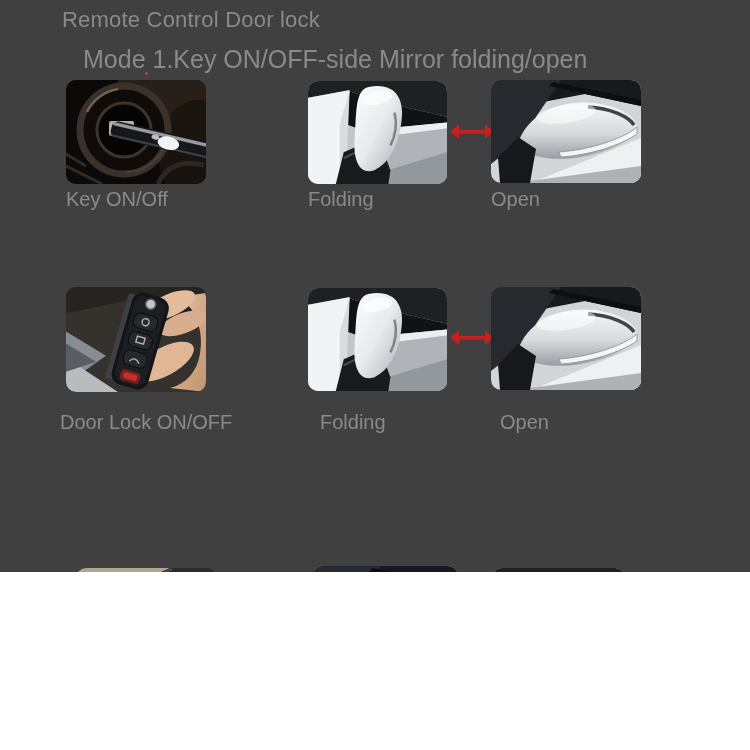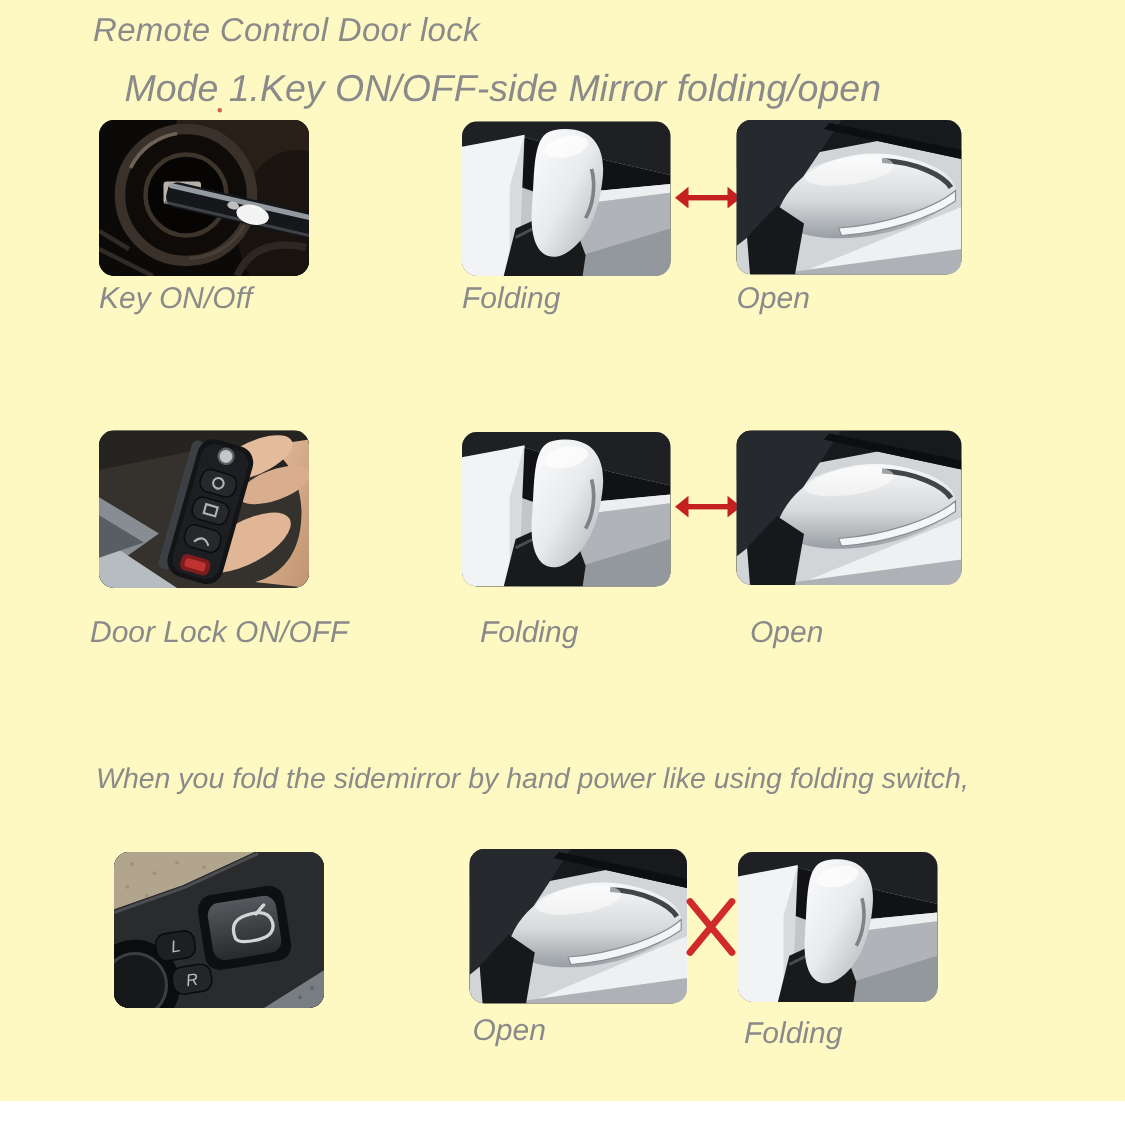--- a/index.html
+++ b/index.html
@@ -1,18 +1,18 @@
 <!DOCTYPE html>
 <html><head>
 <meta charset="utf-8">
 <style>
   html,body{margin:0;padding:0;background:#ffffff;}
   .canvas{
-    position:relative;width:750px;height:734px;background:#fef9c3;
-    font-family:"Liberation Sans",sans-serif;color:#8a8a8a;overflow:hidden;font-style:italic;
+    position:relative;width:750px;height:572px;background:#404040;
+    font-family:"Liberation Sans",sans-serif;color:#8a8a8a;overflow:hidden;
   }
   .txt{position:absolute;white-space:nowrap;color:#8a8a8a;}
   .title{left:62px;top:7px;font-size:22px;letter-spacing:0.2px;}
   .mode{font-size:25px;left:83px;}
   .s3head{left:57px;top:484px;font-size:18px;}
   .bodyline{font-size:19px;left:64px;}
   .photo{position:absolute;border-radius:10px;overflow:hidden;background:#222;}
   .photo svg{display:block;width:100%;height:100%;}
   .caption{position:absolute;font-size:20px;color:#8a8a8a;text-align:left;white-space:nowrap;}
   .connector{position:absolute;}
@@ -215,21 +215,20 @@
   <div class="photo" style="left:491px;top:287px;width:150px;height:103px">
     <svg viewBox="0 0 150 103" preserveAspectRatio="none">
         <use href="#g-open"></use>
       </svg>
   </div>
 
   <div class="caption" style="left:60px;top:411px;width:190px">Door Lock ON/OFF</div>
   <div class="caption" style="left:320px;top:411px;width:140px">Folding</div>
   <div class="caption" style="left:500px;top:411px;width:140px">Open</div>
 
-  <div class="txt bodyline" style="top:509px">When you fold the sidemirror by hand power like using folding switch,</div>
 
   <div class="photo" style="left:76px;top:568px;width:140px;height:104px">
     <svg viewBox="0 0 140 103" preserveAspectRatio="none">
         <use href="#g-switch"></use>
       </svg>
   </div>
   <div class="photo" style="left:313px;top:566px;width:145px;height:103px">
     <svg viewBox="0 0 150 103" preserveAspectRatio="none">
         <use href="#g-open"></use>
       </svg>

